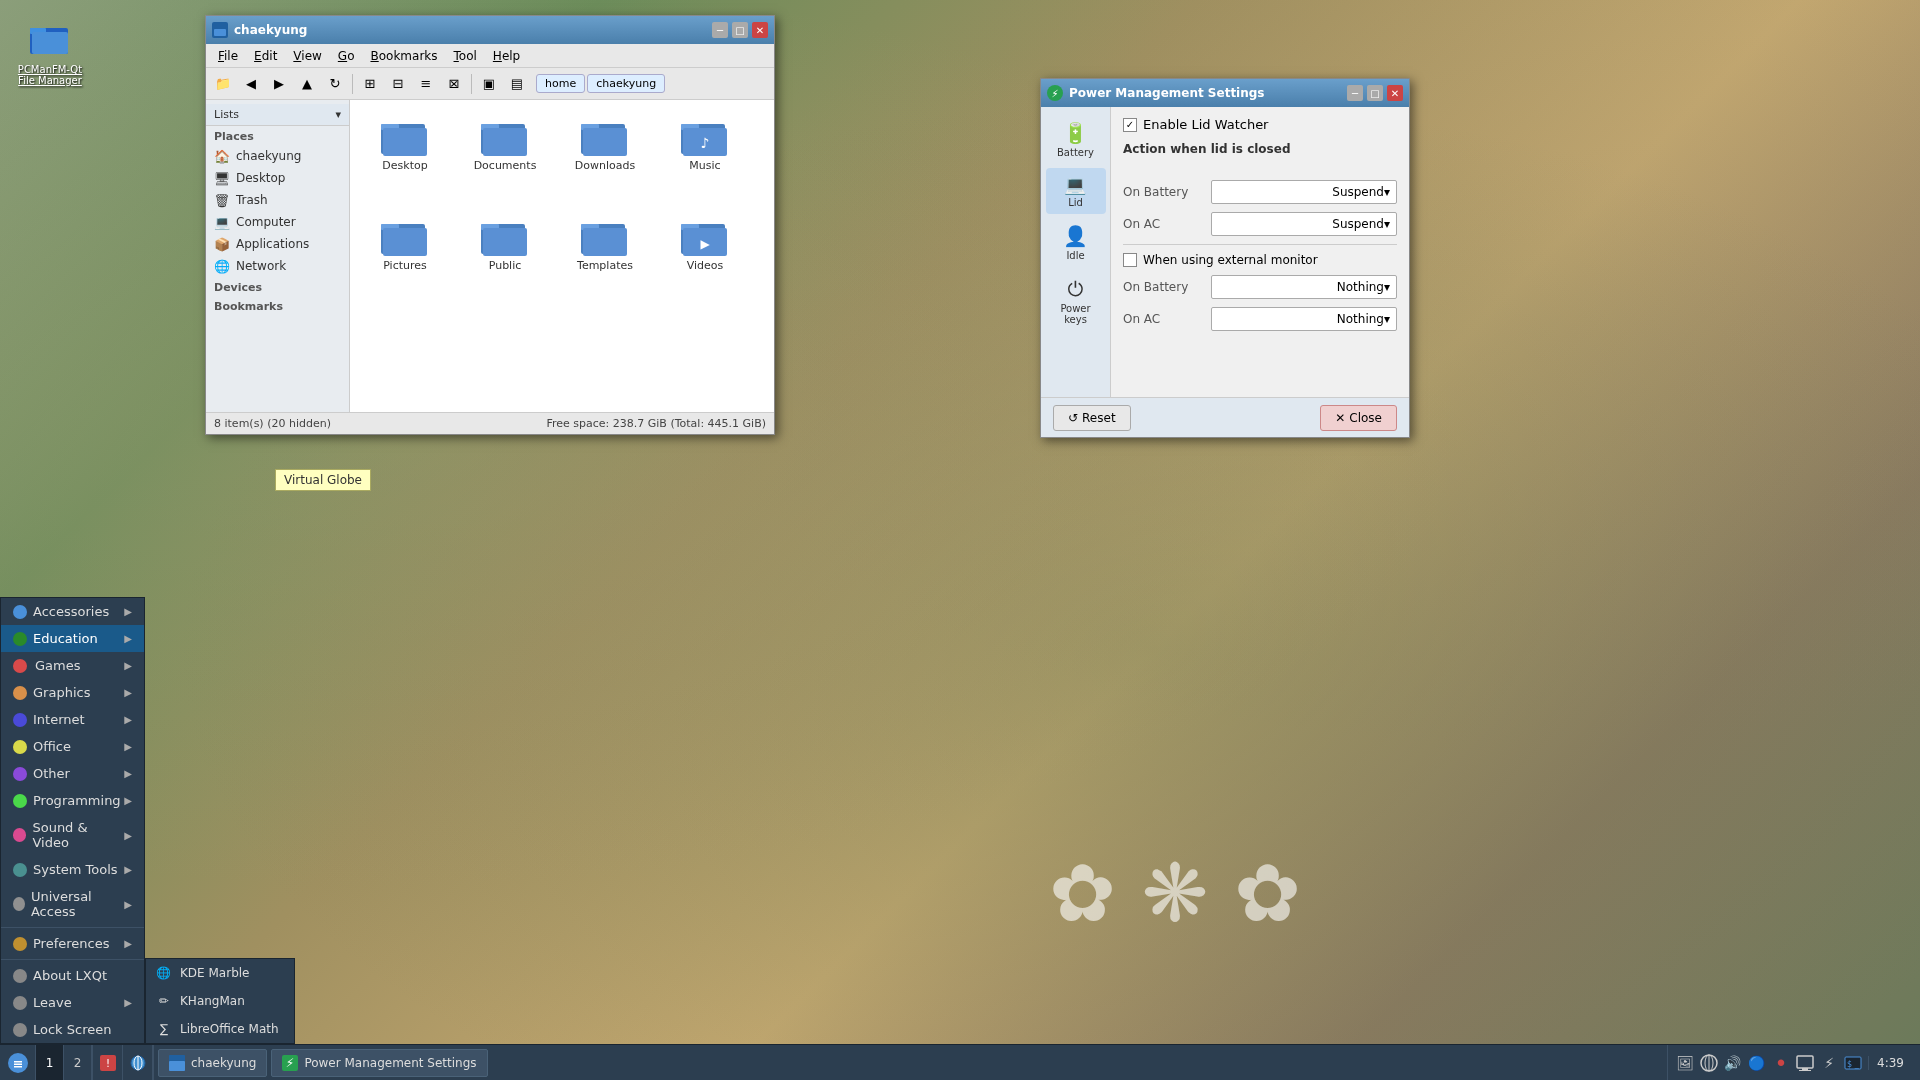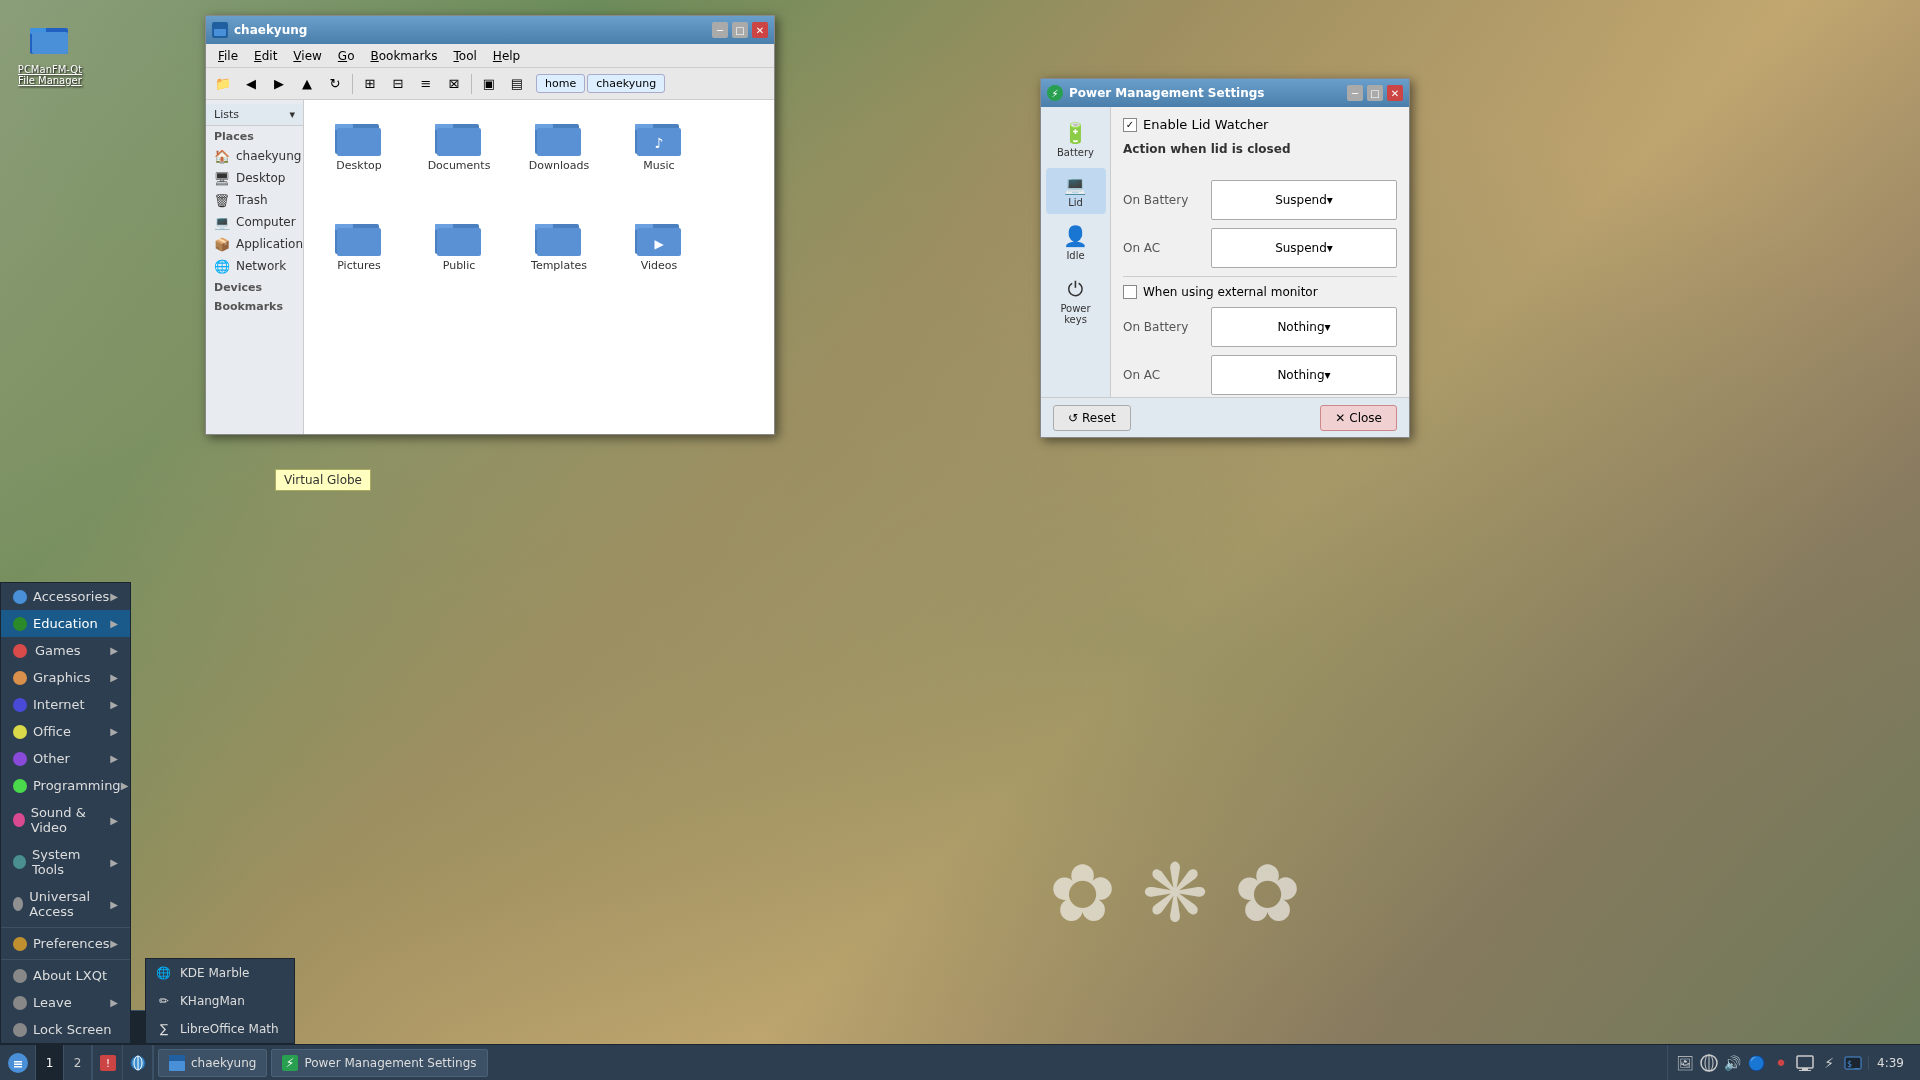--- a/index.html
+++ b/index.html
@@ -280,21 +280,21 @@
       margin-right: 2px;
     }
 
     .window-content {
       display: flex;
       flex: 1;
       overflow: hidden;
     }
 
     .sidebar {
-      width: 98px;
+      width: 144px;
       background: #e8ecf0;
       border-right: 1px solid #ccc;
       overflow-y: auto;
       padding: 4px 0;
     }
     .sidebar-section-header {
       font-size: 11px;
       font-weight: bold;
       color: #555;
       padding: 4px 8px 2px;
@@ -479,27 +479,27 @@
       gap: 8px;
       margin-bottom: 8px;
       font-size: 12px;
     }
     .pm-label {
       width: 80px;
       color: #555;
     }
     .pm-dropdown {
       flex: 1;
-      height: 40px;
+      height: 24px;
       background: white;
       border: 1px solid #aaa;
       border-radius: 2px;
       display: flex;
       align-items: center;
-      justify-content: center;
+      justify-content: flex-end;
       padding: 0 6px;
       font-size: 12px;
       cursor: pointer;
     }
     .pm-divider {
       height: 1px;
       background: #ccc;
       margin: 8px 0;
     }
     .pm-ext-monitor {
@@ -530,21 +530,21 @@
       gap: 4px;
     }
     .pm-btn.reset { background: #e8e8e8; }
     .pm-btn.close { background: #f0d0d0; border-color: #c88; }
 
     
     #app-menu {
       position: absolute;
       bottom: 36px;
       left: 0;
-      width: 131px;
+      width: 145px;
       background: #2c3e50;
       border: 1px solid #1a2530;
       z-index: 200;
       color: #ddd;
     }
     .app-menu-item {
       display: flex;
       align-items: center;
       justify-content: space-between;
       padding: 6px 12px;
@@ -834,20 +834,24 @@
           <rect x="0" y="8" width="44" height="30" rx="2" fill="#4a80c0"></rect>
           <rect x="0" y="8" width="18" height="6" rx="1" fill="#6aa0e0"></rect>
           <rect x="2" y="12" width="44" height="28" rx="2" fill="#5a90d4"></rect>
           <text x="24" y="32" text-anchor="middle" fill="white" font-size="12">▶</text>
         </svg>
         <span class="file-item-name">Videos</span>
       </div>
     </div>
   </div>
 
+  <div class="window-statusbar">
+    <span>8 item(s) (20 hidden)</span>
+    <span>Free space: 238.7 GiB (Total: 445.1 GiB)</span>
+  </div>
 </div>
 
 <div id="power-mgmt">
   <div class="pm-titlebar">
     <div class="pm-title-icon">⚡</div>
     <span class="window-title-text">Power Management Settings</span>
     <div class="window-controls">
       <div class="win-ctrl minimize">─</div>
       <div class="win-ctrl maximize">□</div>
       <div class="win-ctrl close">✕</div>

